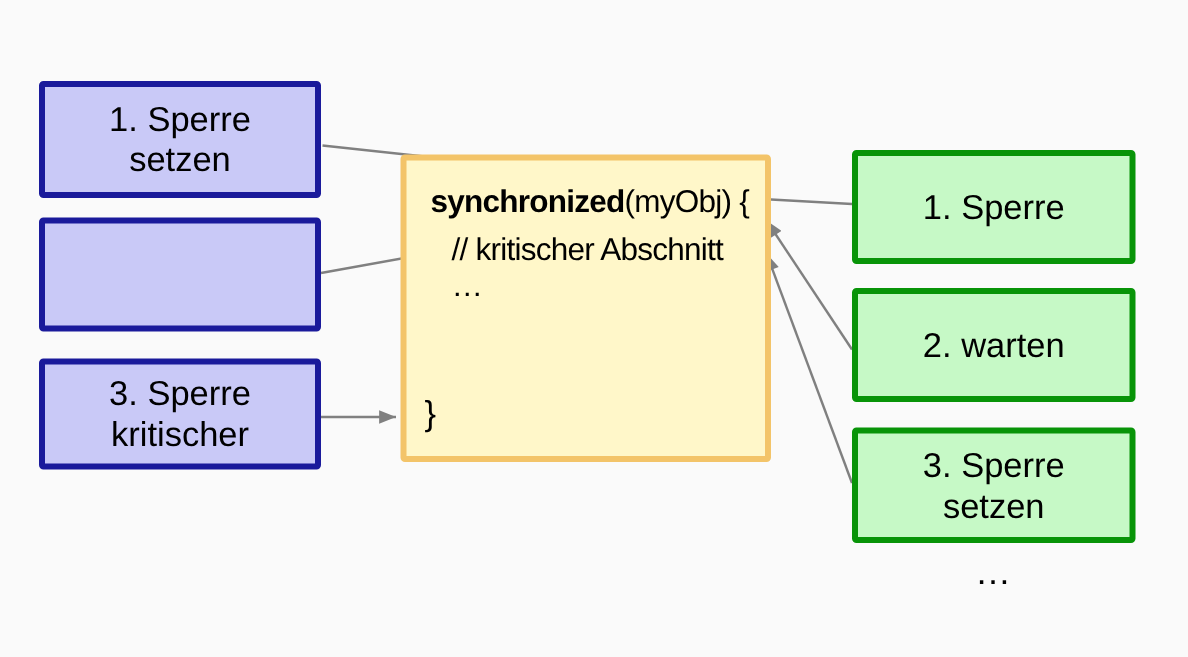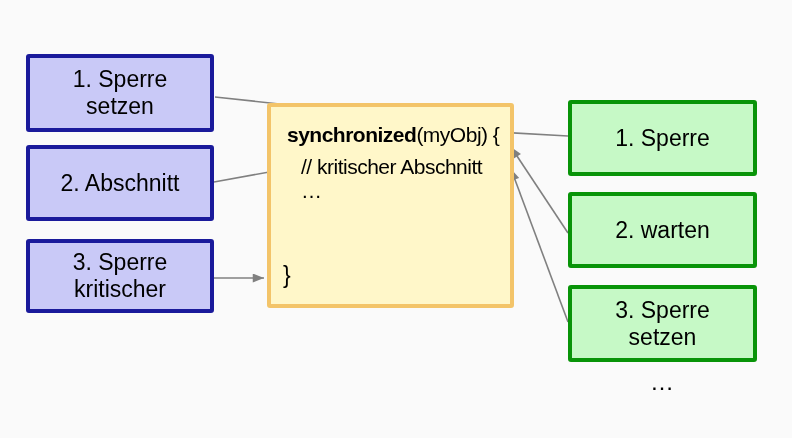--- a/index.html
+++ b/index.html
@@ -85,21 +85,20 @@
       <path d="M568,233 L511,147" marker-end="url(#ah)"></path>
       <path d="M568,322 L511,169" marker-end="url(#ah)"></path>
     </g>
   </svg>
 
   <div class="box box-blue pos-b1">
     <span>1. Sperre</span>
     <span>setzen</span>
   </div>
   <div class="box box-blue pos-b2">
-    <span>2. Abschnitt</span>
   </div>
   <div class="box box-blue pos-b3">
     <span>3. Sperre</span>
     <span>kritischer</span>
   </div>
 
   <div class="code-box">
     <div class="code-line line2-pos">// kritischer Abschnitt</div>
     <div class="code-line line1-pos">
       <span class="kw">synchronized</span><span>(myObj) {</span>

